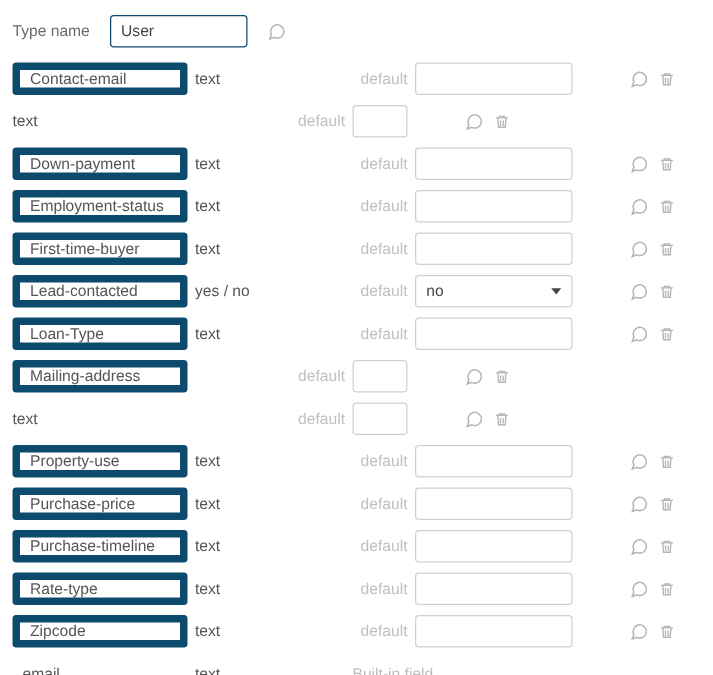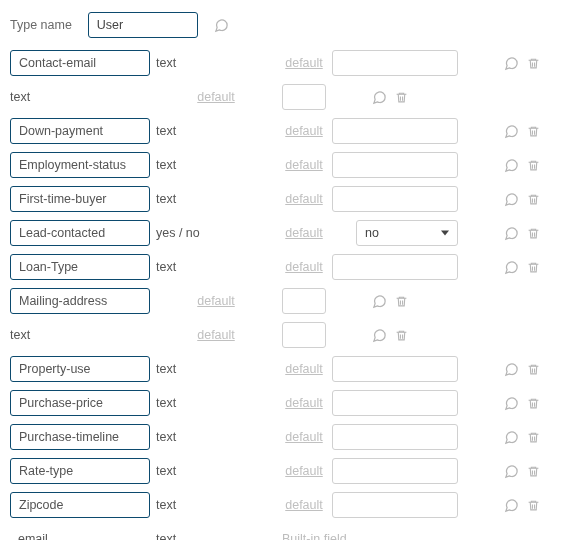--- a/index.html
+++ b/index.html
@@ -35,30 +35,30 @@
 
   .rows { display: flex; flex-direction: column; gap: 8px; }
   .row {
     display: grid;
     grid-template-columns: 140px 120px 44px 126px 1fr;
     align-items: center;
     column-gap: 6px;
     min-height: 26px;
   }
   .fname-box {
-    border: 1px solid #0c4a6e;
+    border: 6px solid #0c4a6e;
     border-radius: 3px;
     height: 26px;
     display: flex;
     align-items: center;
     padding: 0 8px;
     color: #555;
   }
   .ftype { color: #555; }
-  .dlabel { color: #c0c0c0; text-align: center; text-decoration: underline; }
+  .dlabel { color: #c0c0c0; text-align: right; }
   .definput-wrap { display: flex; align-items: center; }
   input.definput {
     width: 100%;
     height: 26px;
     padding: 2px 8px;
     border: 1px solid #d0d0d0;
     border-radius: 3px;
     font-size: 12.5px;
     color: #444;
   }
@@ -66,21 +66,20 @@
     position: relative;
     width: 100%;
     height: 26px;
     border: 1px solid #d0d0d0;
     border-radius: 3px;
     display: flex;
     align-items: center;
     padding: 0 8px;
     color: #444;
     background: #fff;
-    margin-left: 24px;
   }
   .select-wrap .caret {
     position: absolute;
     right: 8px;
     top: 50%;
     transform: translateY(-50%);
     width: 0; height: 0;
     border-left: 4px solid transparent;
     border-right: 4px solid transparent;
     border-top: 5px solid #444;

